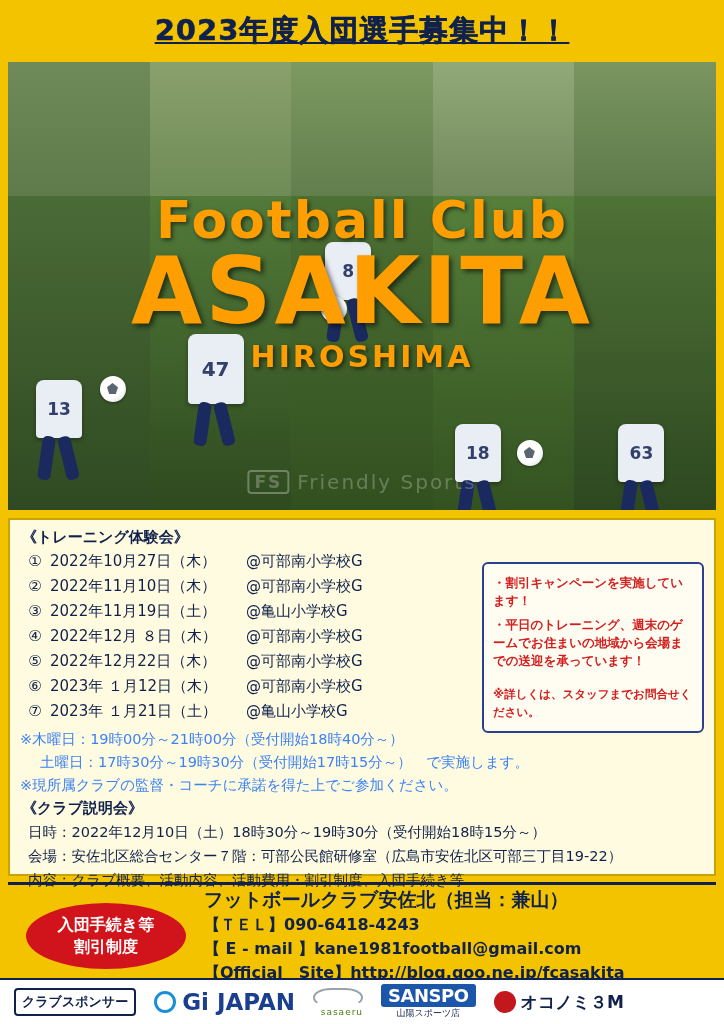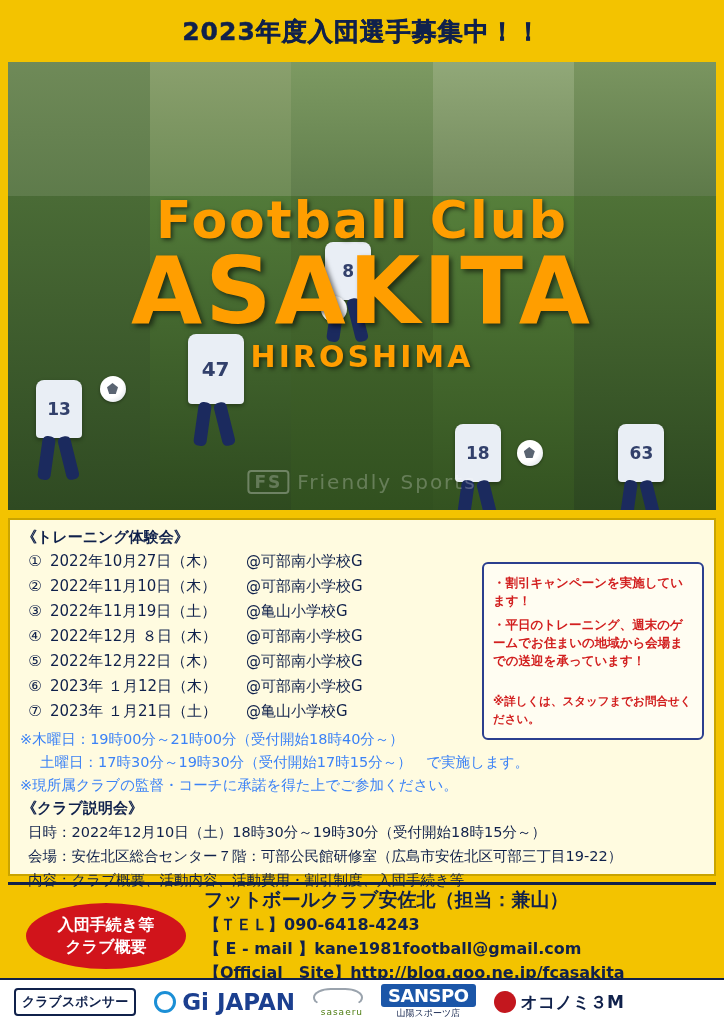--- a/index.html
+++ b/index.html
@@ -18,25 +18,26 @@
   }
 
   
   .header{
     height:62px;
     display:flex;align-items:center;justify-content:center;
     background:#f3c300;
   }
   .header-title{
     color:#10214b;
-    font-size:25px;
+    font-size:29px;
     font-weight:bold;
     letter-spacing:1px;
     -webkit-text-stroke:0.5px #10214b;
     white-space:nowrap;
+    text-decoration:underline;
   }
 
   
   .photo-band{
     position:relative;
     margin:0 8px;
     height:448px;
     background:#2d4f24;
     overflow:hidden;
     display:grid;
@@ -156,21 +157,21 @@
     width:222px;
     background:#fffdf2;
     border:2px solid #2b3f8f;
     border-radius:6px;
     padding:10px 9px;
     box-sizing:border-box;
   }
   .campaign div{
     color:#d21f1f;font-size:12.5px;font-weight:bold;line-height:18px;
   }
-  .campaign .cmp-note{color:#d21f1f;font-size:11.5px;margin-top:22px;}
+  .campaign .cmp-note{color:#d21f1f;font-size:11.5px;margin-top:15px;}
 
   
   .contact{
     margin:6px 8px 0 8px;
     border-top:3px solid #10214b;
     padding-top:8px;
     display:flex;align-items:center;
     height:96px;box-sizing:border-box;
   }
   .contact-badge{
@@ -341,21 +342,21 @@
     <div class="campaign">
       <div class="jp">・割引キャンペーンを実施しています！</div>
       <div class="jp" style="margin-top:6px;">・平日のトレーニング、週末のゲームでお住まいの地域から会場までの送迎を承っています！</div>
       <div class="jp cmp-note">※詳しくは、スタッフまでお問合せください。</div>
     </div>
   </div>
 
   <div class="contact">
     <div class="contact-badge">
       <span class="jp">入団手続き等</span>
-      <span class="jp">クラブ概要</span>
+      <span class="jp">割引制度</span>
     </div>
     <div class="contact-info">
       <div class="ci-name jp">フットボールクラブ安佐北（担当：兼山）</div>
       <div class="ci-line jp">【ＴＥＬ】090-6418-4243</div>
       <div class="ci-line jp">【 E - mail 】kane1981football@gmail.com</div>
       <div class="ci-line jp">【Official　Site】http://blog.goo.ne.jp/fcasakita</div>
     </div>
   </div>
 
   <div class="sponsors">

